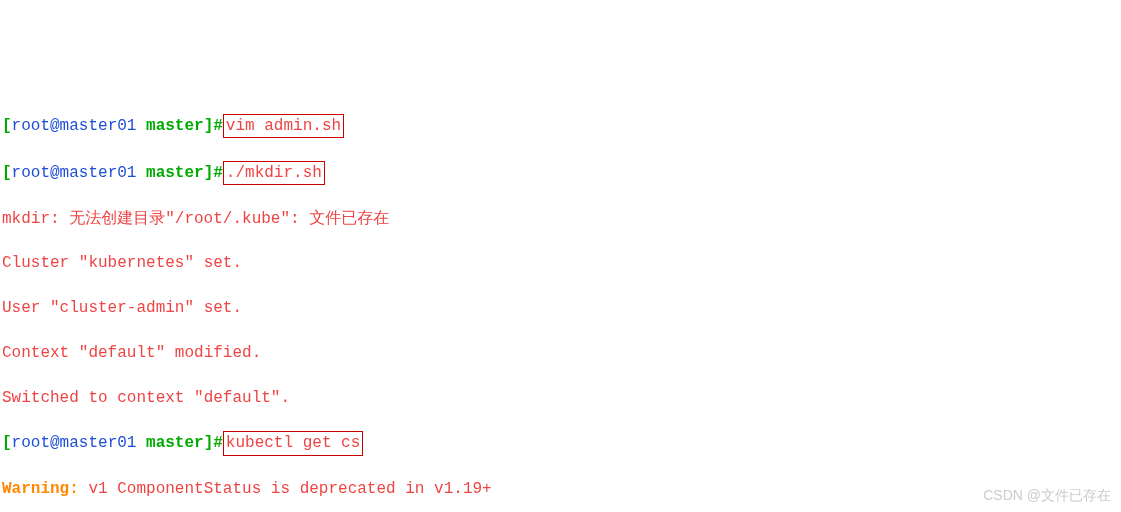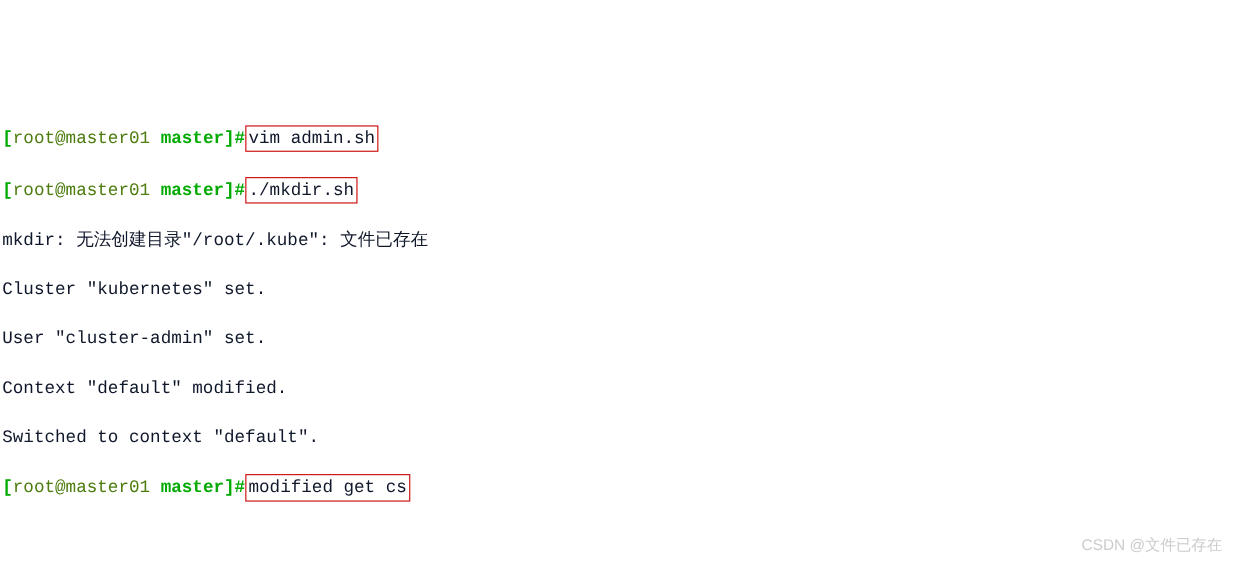--- a/index.html
+++ b/index.html
@@ -21,25 +21,25 @@
     }
     .term {
       white-space: pre-wrap;
       word-break: break-all;
     }
     .green {
       color: #00aa00;
       font-weight: bold;
     }
     .red {
-      color: #4d7c0f;
+      color: #1d4ed8;
       text-align: right;
     }
     .black {
-      color: #0f172a;
+      color: #ef4444;
     }
     .orange {
       color: #ff8800;
       font-weight: bold;
     }
     .boxed {
       border: 1px solid #cc0000;
       display: inline-block;
       padding: 0 2px;
     }
@@ -61,21 +61,22 @@
 
 
 <div class="term">
 <span class="line"><span class="green">[</span><span class="red">root@master01</span><span class="green"> </span><span class="green">master</span><span class="green">]#</span><span class="black boxed">vim admin.sh</span></span>
 <span class="line"><span class="green">[</span><span class="red">root@master01</span><span class="green"> </span><span class="green">master</span><span class="green">]#</span><span class="black boxed">./mkdir.sh</span></span>
 <span class="line black">mkdir: 无法创建目录"/root/.kube": 文件已存在</span>
 <span class="line black">Cluster "kubernetes" set.</span>
 <span class="line black">User "cluster-admin" set.</span>
 <span class="line black">Context "default" modified.</span>
 <span class="line black">Switched to context "default".</span>
-<span class="line"><span class="green">[</span><span class="red">root@master01</span><span class="green"> </span><span class="green">master</span><span class="green">]#</span><span class="black boxed">modified get cs</span></span>
+<span class="line"><span class="green">[</span><span class="red">root@master01</span><span class="green"> </span><span class="green">master</span><span class="green">]#</span><span class="black boxed">kubectl get cs</span></span>
+<span class="line"><span class="orange">Warning:</span><span class="black"> v1 ComponentStatus is deprecated in v1.19+</span></span>
 
 
 
 
 
 
 
 
 
 

